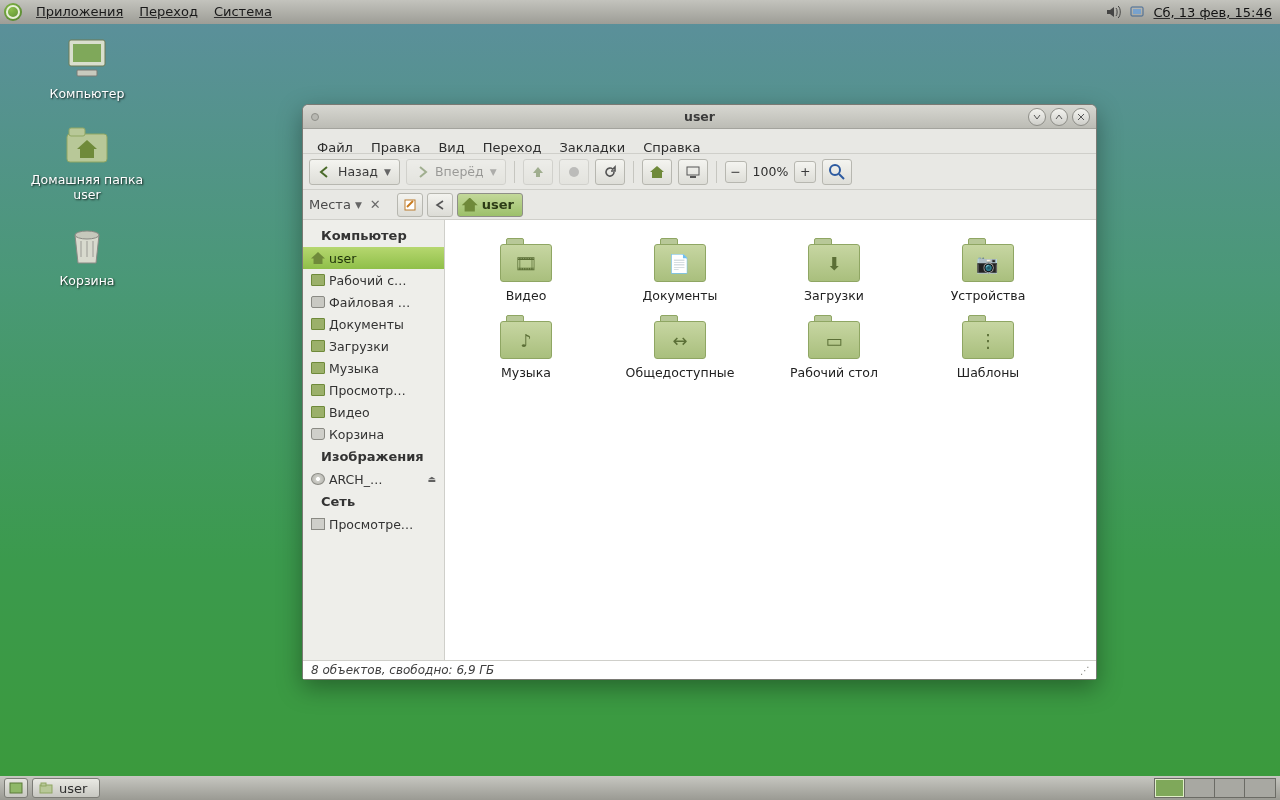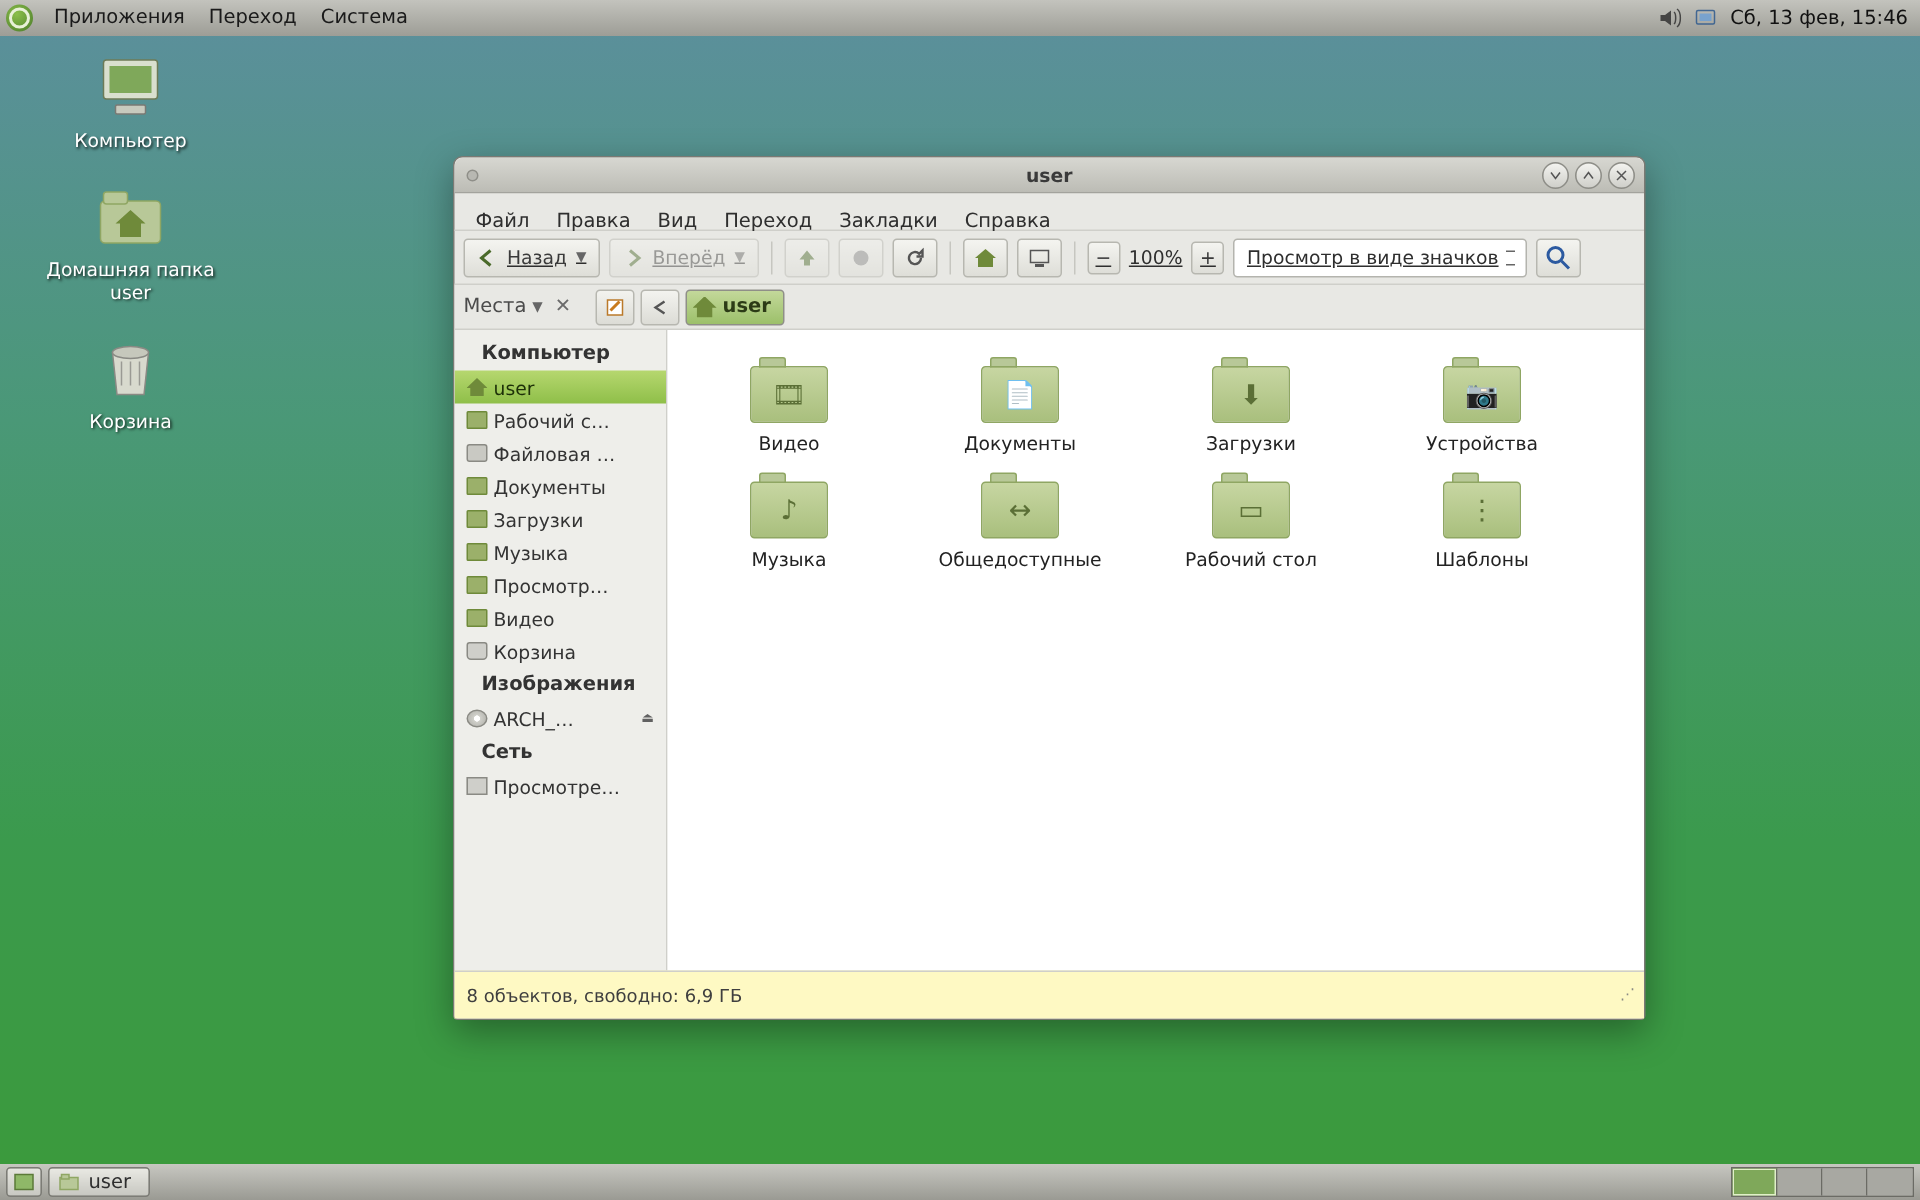--- a/index.html
+++ b/index.html
@@ -1,20 +1,20 @@
 <!DOCTYPE html>
 <html><head>
 <meta charset="utf-8">
 <style>
   * { box-sizing: border-box; }
   html, body { margin:0; padding:0; width:1280px; height:800px; overflow:hidden; font-family: "DejaVu Sans","Liberation Sans",sans-serif; font-size:13px; color:#2e2e2e; }
   body { background: linear-gradient(to bottom, #5c8f9d 0%, #4a9877 35%, #3b9a4d 70%, #3b9a3b 100%); }
 
   
-  .top-panel { position:absolute; top:0; left:0; right:0; height:24px; background:linear-gradient(to bottom,#c3c3bd,#9d9d96); display:flex; align-items:center; padding:0 4px; z-index:5; }
+  .top-panel { position:absolute; top:0; left:0; right:0; height:24px; background:linear-gradient(to bottom,#c3c3bd,#9d9d96); display:flex; align-items:center; padding:0 4px; z-index:5;text-decoration:underline; }
   .panel-logo { width:18px; height:18px; border-radius:50%; background:radial-gradient(circle at 40% 35%,#8bbf4a,#4a7a2a); margin-right:6px; display:flex; align-items:center; justify-content:center; }
   .panel-logo::after{content:""; width:10px;height:10px;border:2px solid #e8f0d8;border-radius:50%;}
   .top-menu-item { padding:0 8px; color:#1a1a1a; cursor:default; line-height:24px; }
   .top-right { margin-left:auto; display:flex; align-items:flex-end; gap:8px; }
   .tray-icon { width:16px; height:16px; opacity:.85; display:inline-flex; align-items:center; justify-content:center; }
   .clock { padding-right:4px; color:#111; }
 
   
   .bottom-panel { position:absolute; bottom:0; left:0; right:0; height:24px; background:linear-gradient(to bottom,#c7c7c1,#9a9a93); display:flex; align-items:center; padding:0 4px; z-index:5; }
   .bp-btn { width:24px; height:20px; border:1px solid #7c7c76; border-radius:3px; background:linear-gradient(#e5e5df,#c8c8c2); margin-right:4px; display:flex; align-items:center; justify-content:center; }
@@ -34,21 +34,21 @@
   .window { position:absolute; left:302px; top:104px; width:795px; height:576px; background:#e8e8e4; border:1px solid #7a7a74; border-radius:6px 6px 3px 3px; box-shadow:0 8px 24px rgba(0,0,0,.35); display:flex; flex-direction:column; }
   .titlebar { height:24px; background:linear-gradient(#d7d7d1,#bcbcb5); border-radius:6px 6px 0 0; display:flex; align-items:center; position:relative; border-bottom:1px solid #a3a39d; }
   .titlebar .dot { width:8px;height:8px;border-radius:50%;background:#b8b8b2;border:1px solid #8f8f89;margin-left:8px; }
   .titlebar .title { position:absolute; left:0; right:0; text-align:center; font-size:12.5px; color:#3a3a3a; font-weight:bold; }
   .win-btns { position:absolute; right:6px; top:3px; display:flex; gap:4px; }
   .win-btn { width:18px;height:18px;border-radius:50%;background:linear-gradient(#f3f3ef,#cfcfca);border:1px solid #8e8e88;display:flex;align-items:center;justify-content:center;font-size:10px;color:#444; }
 
   .menubar { height:25px; display:flex; align-items:center; padding:0 6px; gap:2px; border-bottom:1px solid #cfcfca; }
   .menubar .mi { padding:2px 8px; border-radius:3px;margin-top:12px; }
 
-  .toolbar { height:36px; display:flex; align-items:center; padding:0 6px; gap:6px; border-bottom:1px solid #cfcfca;text-decoration:underline; }
+  .toolbar { height:36px; display:flex; align-items:center; padding:0 6px; gap:6px; border-bottom:1px solid #cfcfca; }
   .tbtn { height:26px; padding:0 8px; border:1px solid #b7b7b0; border-radius:3px; background:linear-gradient(#f4f4f0,#dedeD8); display:flex; align-items:center; gap:6px; font-size:12.5px; color:#3a3a3a; }
   .tbtn.icon-only { width:30px; padding:0; justify-content:center; }
   .tbtn.disabled { opacity:.45; }
   .sep { width:1px; height:22px; background:#c6c6c0; margin:0 2px; }
   .zoom { display:flex; align-items:center; gap:6px; font-size:12.5px; }
   .viewmode { height:26px; border:1px solid #b4b4ae; border-radius:3px; background:#fff; padding:0 18px 0 8px; display:flex; align-items:center; font-size:12.5px; position:relative; min-width:190px; }
   .viewmode::after { content:""; position:absolute; right:6px; top:4px; width:8px; height:16px; background: linear-gradient(#666,#666) center 3px/6px 1px no-repeat, linear-gradient(#666,#666) center 12px/6px 1px no-repeat; }
 
   .places-bar { height:30px; display:flex; align-items:center; padding:0 6px; gap:4px; border-bottom:1px solid #cfcfca; background:#e8e8e4; }
   .places-label { color:#4b4b4b; font-style:normal; }
@@ -73,21 +73,21 @@
 
   .iconview { flex:1; background:#fff; overflow:auto; padding:12px 4px; }
   .iconrow { display:flex; }
   .fv-icon { width:154px; text-align:center; padding:6px 4px; }
   .folder-g { width:52px;height:44px;margin:0 auto 6px;position:relative; }
   .folder-g .tab{position:absolute;top:0;left:6px;width:18px;height:8px;background:#b8c898;border-radius:2px 2px 0 0;border:1px solid #8fa663;}
   .folder-g .body{position:absolute;top:6px;left:0;right:0;bottom:0;background:linear-gradient(#c7d6a2,#a9bf7d);border:1px solid #8fa663;border-radius:3px;display:flex;align-items:center;justify-content:center;}
   .folder-g .emblem{color:#5b6f36;font-size:18px;}
   .fv-label { font-size:12.5px; color:#222; }
 
-  .statusbar { height:32px; border-top:1px solid #cfcfca; display:flex; align-items:center; padding:0 8px; font-size:12px; color:#3f3f3f; background:#fef9c3; }
+  .statusbar { height:19px; border-top:1px solid #cfcfca; display:flex; align-items:center; padding:0 8px; font-size:12px; color:#3f3f3f; background:#ffffff;font-style:italic; }
   .resize-grip { margin-left:auto; color:#8a8a84; letter-spacing:-2px; font-size:10px; }
 
   svg { display:block; }
 </style>
 </head>
 <body>
 
 <div class="top-panel">
   <div class="panel-logo"></div>
   <div class="top-menu-item">Приложения</div>
@@ -218,23 +218,20 @@
           <rect x="2" y="3" width="12" height="8" fill="none" stroke="#555"></rect>
           <rect x="5" y="12" width="6" height="2" fill="#555"></rect>
         </svg>
     </div>
     <div class="sep"></div>
     <div class="zoom">
       <span class="tbtn icon-only" style="width:22px;height:22px;">−</span>
       <span>100%</span>
       <span class="tbtn icon-only" style="width:22px;height:22px;">+</span>
     </div>
-    <div class="viewmode">
-      <span>Просмотр в виде значков</span>
-    </div>
     <div class="tbtn icon-only">
       <svg width="18" height="18" viewBox="0 0 18 18">
           <circle cx="7" cy="7" r="5" fill="none" stroke="#2c5aa0" stroke-width="2"></circle>
           <path d="M11 11l5 5" stroke="#2c5aa0" stroke-width="2"></path>
         </svg>
     </div>
   </div>
 
   <div class="places-bar">
     <span class="places-label">Места</span>

